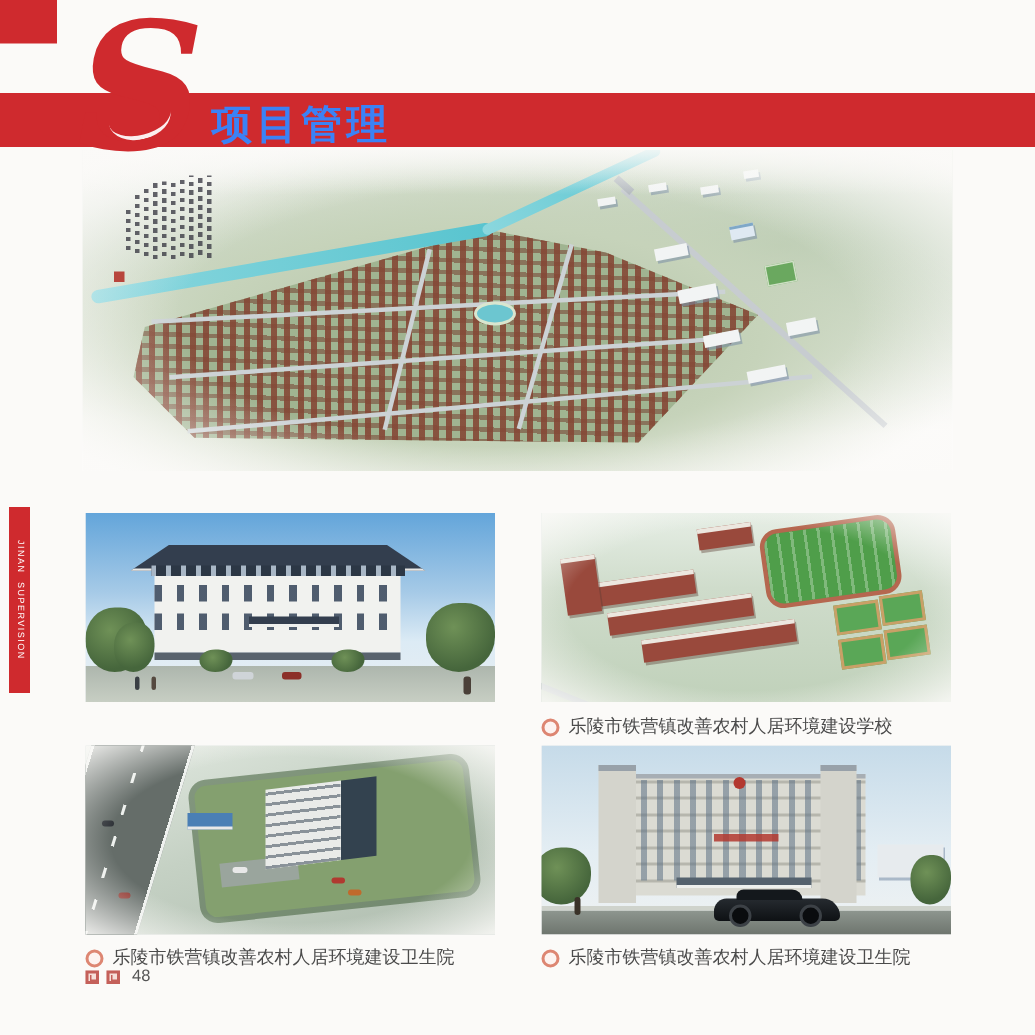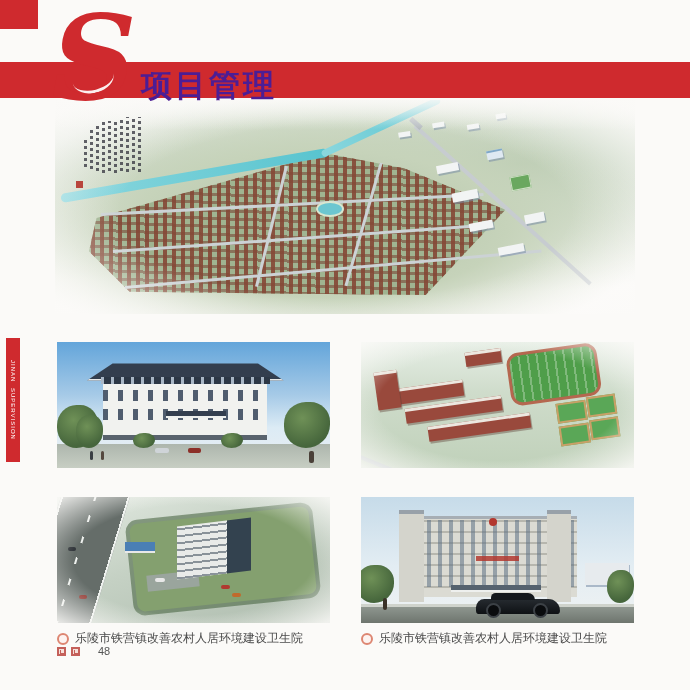--- a/index.html
+++ b/index.html
@@ -8,21 +8,21 @@
   .abs{position:absolute;}
 
   
   .corner-block{left:0;top:0;width:38px;height:29px;background:#cf2a2e;}
   .band{left:0;top:62px;width:690px;height:36px;background:#cf2a2e;}
   .logo-s{left:42px;top:2px;width:104px;height:118px;color:#cf2a2e;
           font-family:"DejaVu Serif","Liberation Serif",serif;font-style:italic;font-weight:bold;
           font-size:118px;line-height:112px;text-align:center;z-index:4;}
   .logo-s .swirl{position:absolute;left:30px;top:62px;width:42px;height:26px;
           border-bottom:3px solid rgba(255,255,255,.92);border-radius:50%;transform:rotate(-14deg);}
-  .title-zh{left:141px;top:65px;color:#4c1d95;font-size:31px;font-weight:bold;letter-spacing:3px;z-index:5;}
+  .title-zh{left:141px;top:65px;color:#3b82f6;font-size:27px;font-weight:bold;letter-spacing:3px;z-index:5;}
   .title-en{left:253px;top:71px;color:#fff;font-size:15px;font-weight:600;letter-spacing:.5px;z-index:5;}
 
   
   .side-tab{left:6px;top:338px;width:14px;height:124px;background:#cf2a2e;display:flex;
             flex-direction:column;align-items:center;justify-content:center;gap:5px;}
   .side-tab span{writing-mode:vertical-rl;color:#fff;font-size:6px;letter-spacing:1px;line-height:1;}
 
   
   .caption{display:flex;align-items:center;gap:6px;color:#4b4b4b;font-size:12px;}
   .bullet{width:8px;height:8px;border:2px solid #dd8672;border-radius:50%;background:#fdf3f0;flex:0 0 auto;}
@@ -117,21 +117,21 @@
   .car-d{left:42%;bottom:7%;width:31%;height:12%;background:linear-gradient(180deg,#262b30,#0e1114);
       border-radius:10px 14px 4px 4px;}
   .car-d::before{content:"";position:absolute;left:18%;top:-38%;width:52%;height:45%;
       background:#14181c;border-radius:8px 12px 0 0;}
   .wheel{position:absolute;bottom:-25%;width:11px;height:11px;border-radius:50%;background:#0a0c0e;border:2px solid #3c4146;}
 
   
   .footer-row{left:57px;top:645px;display:flex;align-items:center;gap:5px;color:#555;font-size:11px;}
   .maze{width:9px;height:9px;border:2px solid #c4605a;background:#f6e0da;position:relative;box-sizing:border-box;}
   .maze::after{content:"";position:absolute;left:1px;top:1px;width:3px;height:3px;border:1px solid #c4605a;border-top:none;}
-  .pg-num{margin-left:13px;}
+  .pg-num{margin-left:3px;}
 </style>
 </head>
 <body>
 
 <div class="page">
 
   <div class="abs corner-block"></div>
   <div class="abs band"></div>
   <div class="abs logo-s">
     <span>S</span>
@@ -227,20 +227,24 @@
       <div class="wing" style="left:14%;top:42%;width:38%;height:11%;"></div>
       <div class="wing" style="left:22%;top:60%;width:40%;height:11%;"></div>
       <div class="wing" style="left:4%;top:8%;width:9%;height:30%;"></div>
       <div class="wing" style="left:40%;top:2%;width:14%;height:9%;"></div>
     </div>
     <div class="road-b" style="left:-4%;bottom:10%;width:56%;height:4px;transform:rotate(22deg);"></div>
 
     <div class="fade-soft" style="position:absolute;"></div>
   </div>
 
+  <div class="abs caption" style="left:361px;top:476px;">
+    <span class="bullet"></span>
+    <span>乐陵市铁营镇改善农村人居环境建设学校</span>
+  </div>
 
   <div class="abs fig" style="left:57px;top:497px;width:273px;height:126px;">
     <div class="wash-c" style="position:absolute;"></div>
     <div class="road-c" style="position:absolute;"></div>
     <div class="lawn-c" style="position:absolute;"></div>
     <div class="gate-c" style="position:absolute;"></div>
     <div class="lot-c" style="position:absolute;"></div>
     <div class="bldg-c" style="position:absolute;"></div>
     <div class="car-dot" style="left:36%;top:64%;width:10px;height:4px;background:#e8e8e8;"></div>
     <div class="car-dot" style="left:60%;top:70%;width:9px;height:4px;background:#b03a30;"></div>

